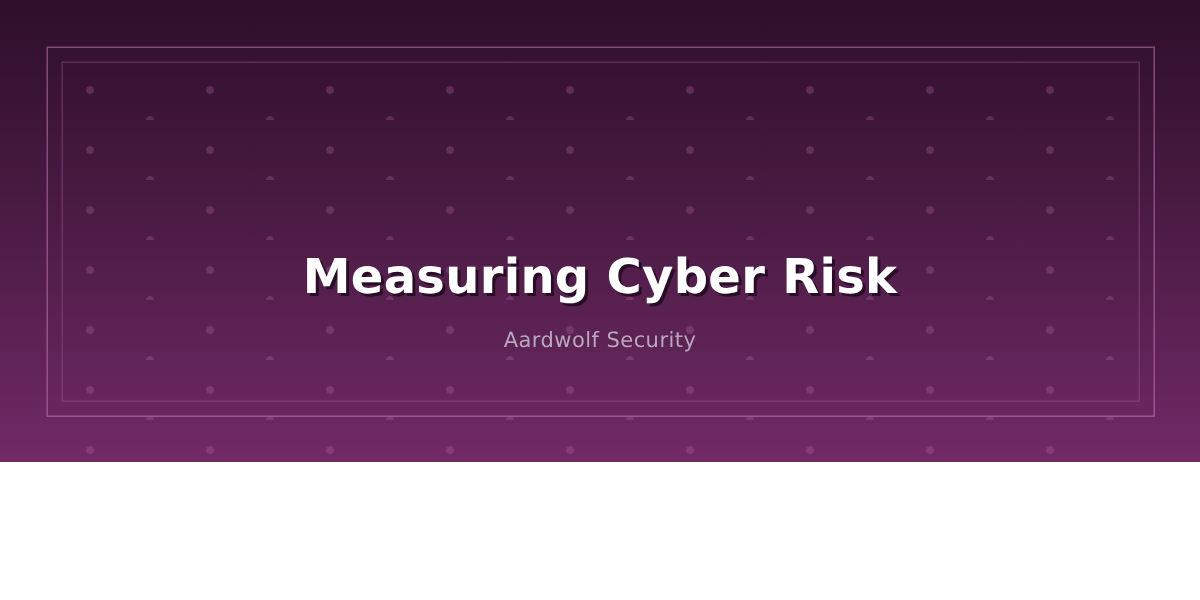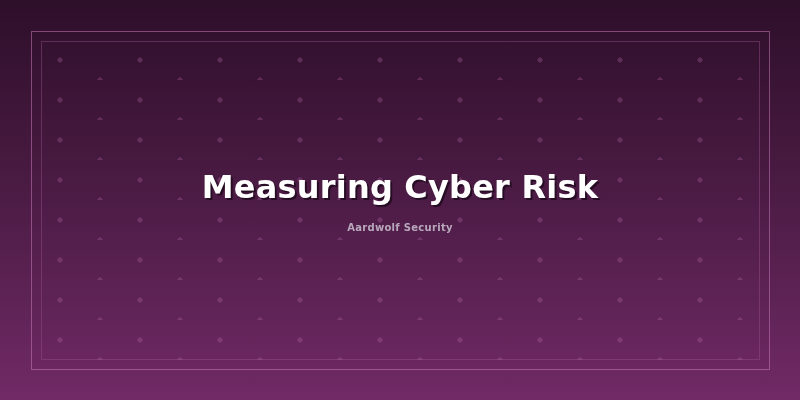--- a/index.html
+++ b/index.html
@@ -10,21 +10,21 @@
     width: 800px;
     height: 400px;
     overflow: hidden;
     font-family: "DejaVu Sans", sans-serif;
   }
 
   
   .slide {
     position: relative;
     width: 800px;
-    height: 400px;
+    height: 308px;
     overflow: hidden;
     background: linear-gradient(180deg, #2d0f2a 0%, #3f1639 28%, #4d1c46 50%, #5e2355 75%, #712a66 100%);
   }
 
   
   .dot-field {
     position: absolute;
     left: 41px;
     top: 41px;
     width: 719px;
@@ -81,22 +81,22 @@
     margin: 0;
     font-size: 32px;
     font-weight: bold;
     color: #ffffff;
     letter-spacing: 0.2px;
     text-shadow: 2px 2px 0 rgba(32, 10, 30, 0.85);
     white-space: nowrap;
   }
   .subtitle {
     margin: 16px 0 0 0;
-    font-size: 10px;
-    font-weight: bold;
+    font-size: 14px;
+    font-weight: normal;
     color: #b9a8bd;
     letter-spacing: 0.3px;
     white-space: nowrap;
   }
 </style>
 </head>
 <body>
 
 <div class="slide">
 

